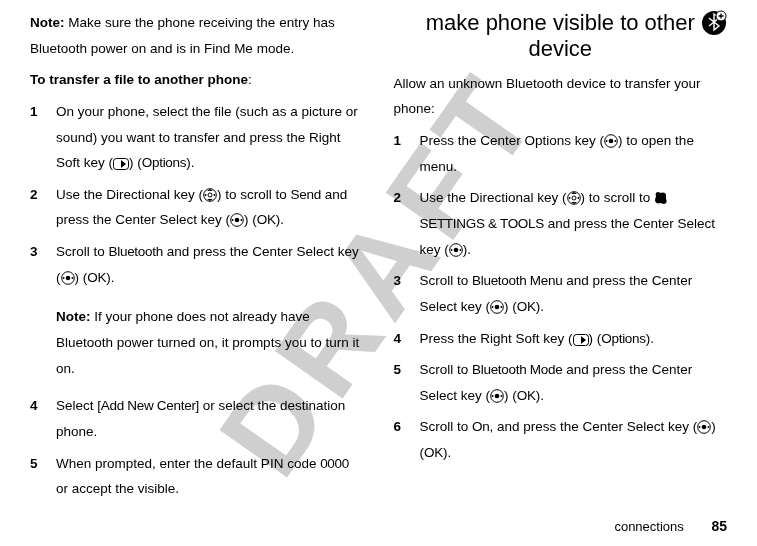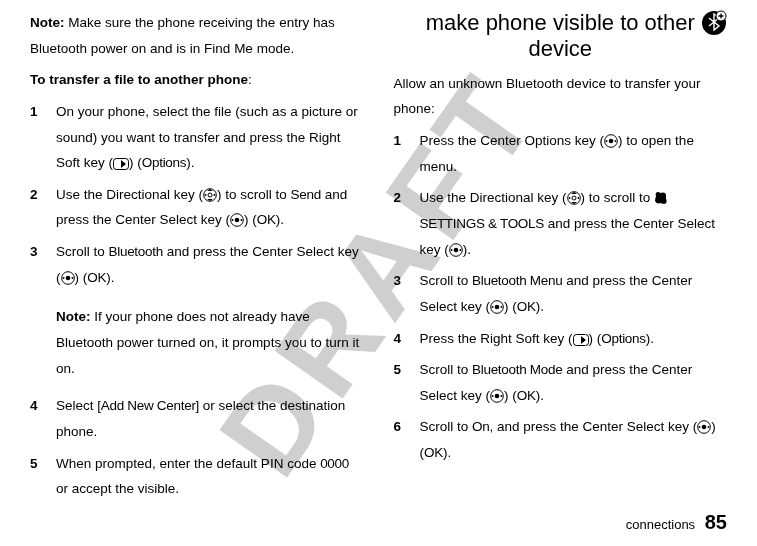--- a/index.html
+++ b/index.html
@@ -54,21 +54,21 @@
   .icon {
     display: inline-block;
     vertical-align: -3px;
   }
   .footer {
     position: absolute;
     bottom: 12px;
     right: 30px;
     font-size: 13px;
   }
-  .footer .pagenum { font-weight: 700; font-size: 20px; margin-left: 6px; }
+  .footer .pagenum { font-weight: 700; font-size: 14px; margin-left: 24px; }
   .bt-badge {
     position: absolute;
     right: 30px;
     top: 10px;
   }
 </style>
 </head>
 <body>
 
 <div class="watermark">DRAFT</div>

